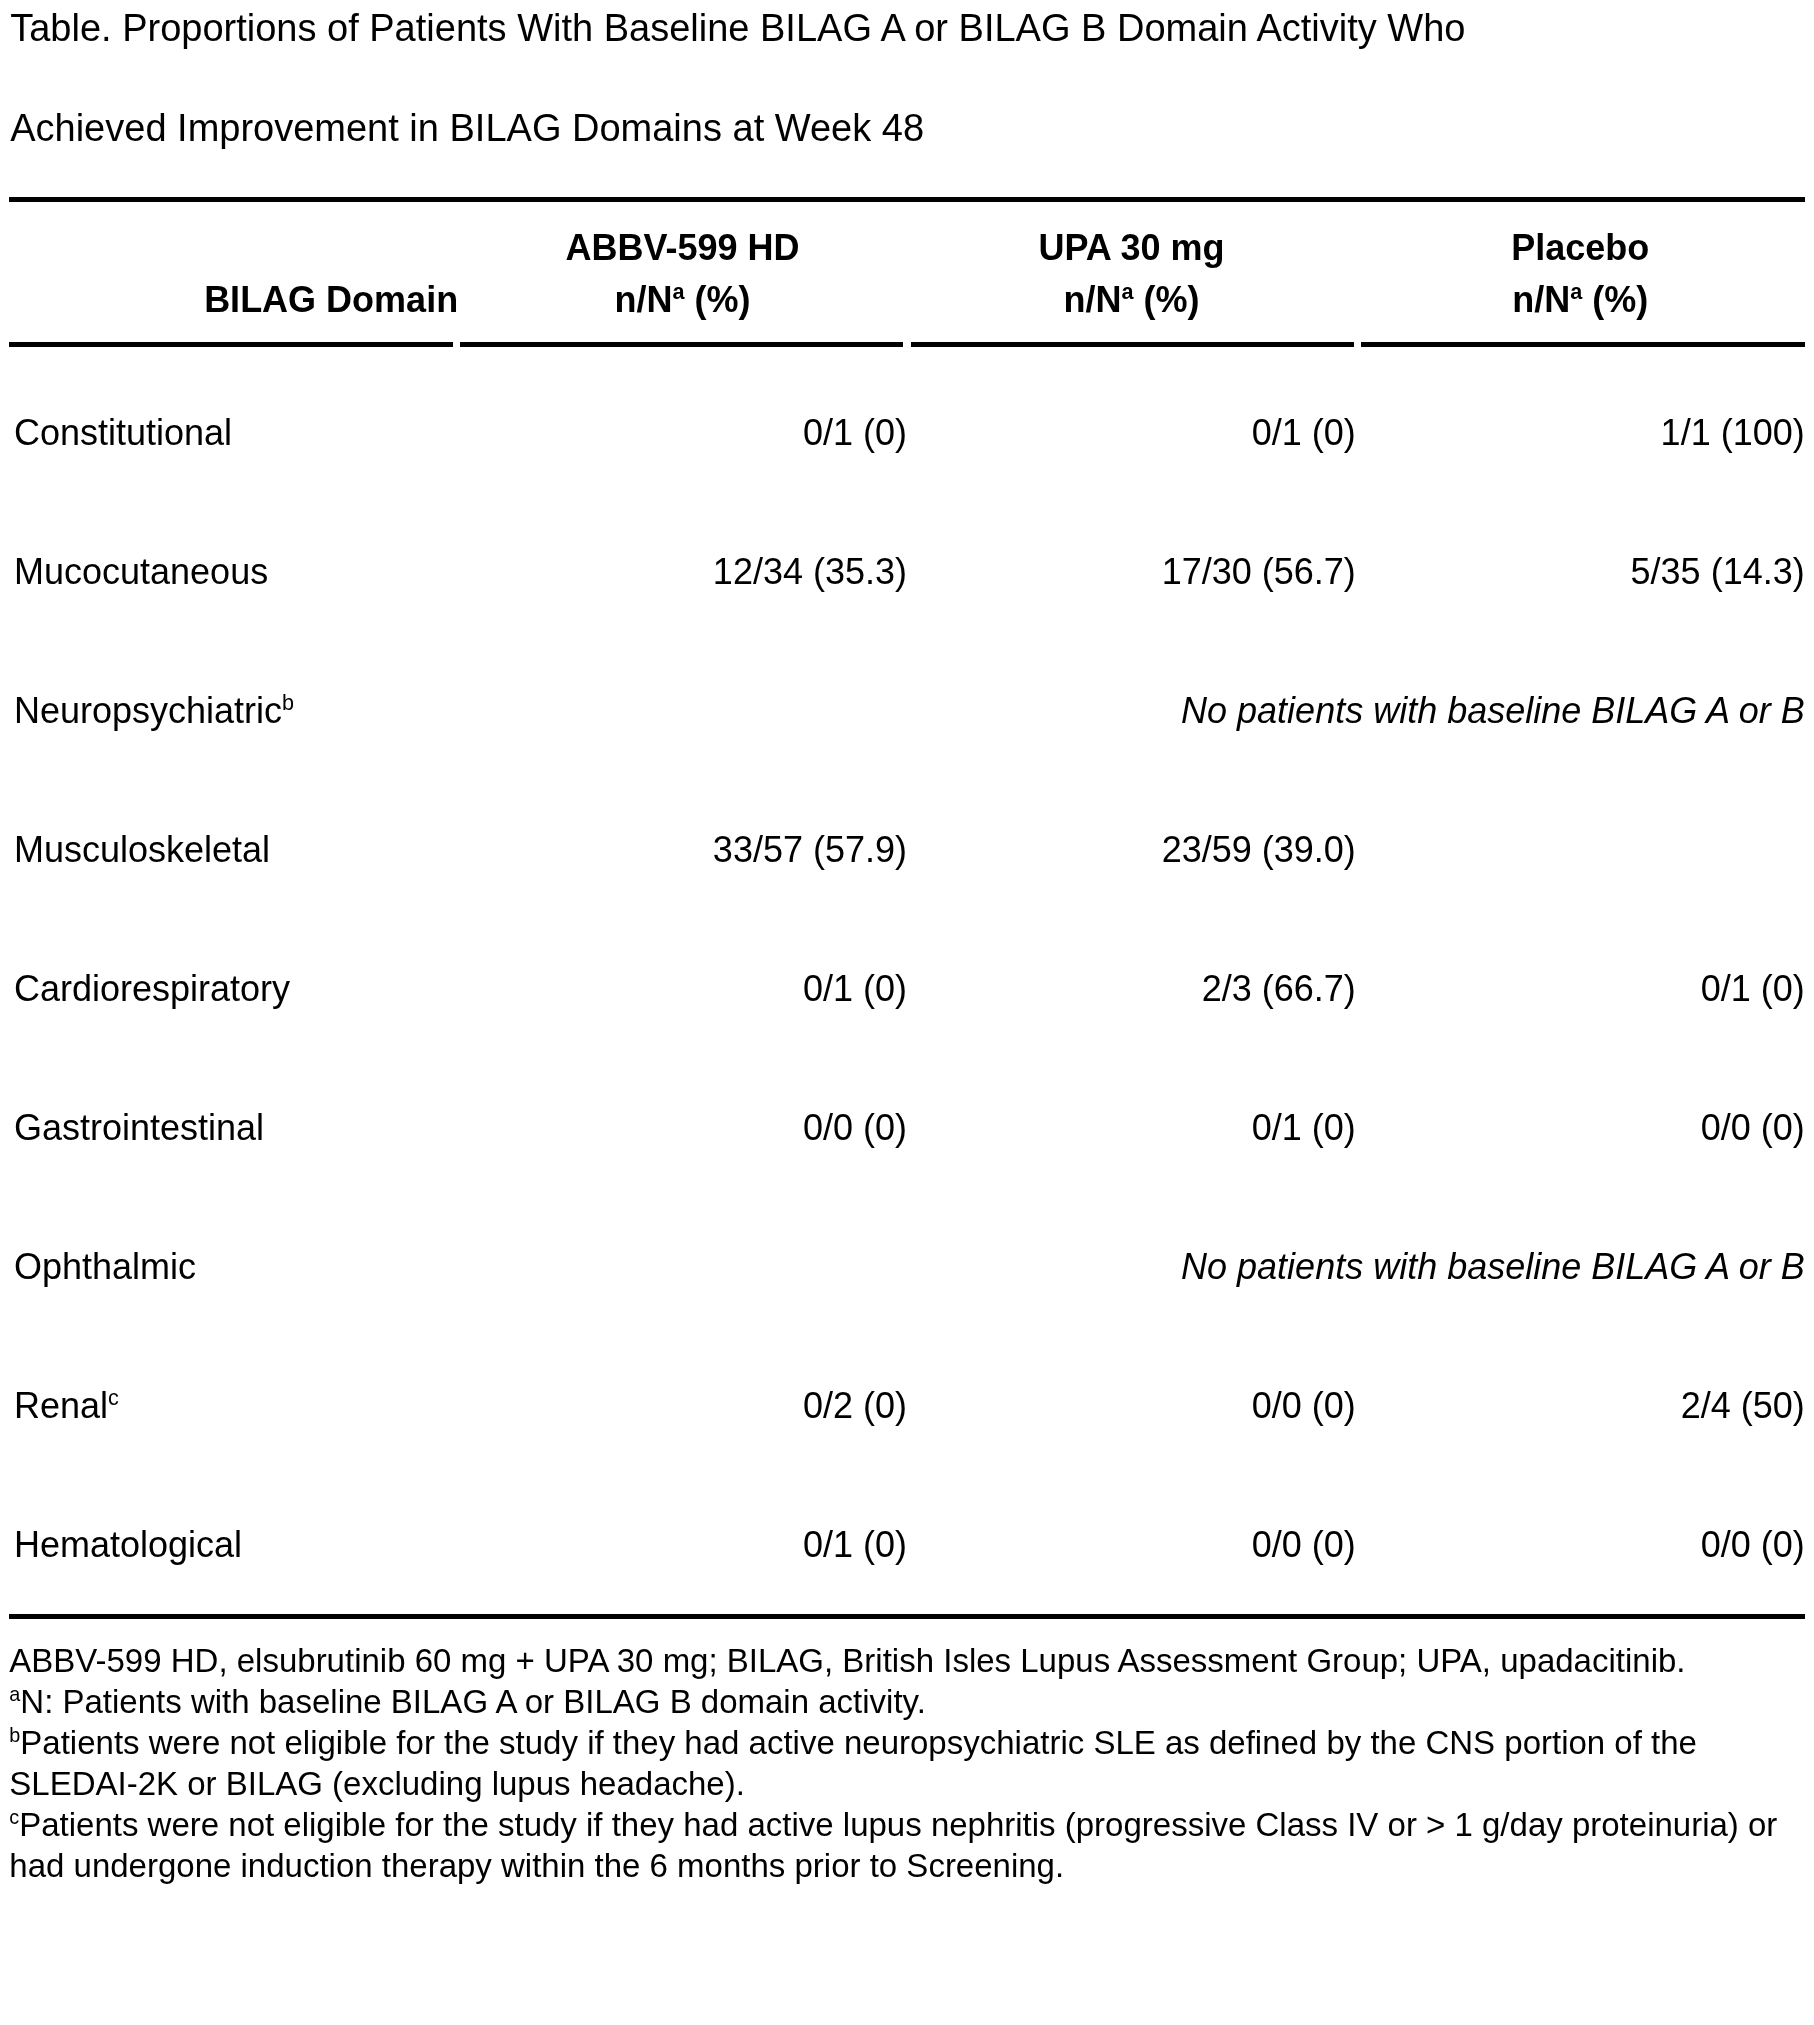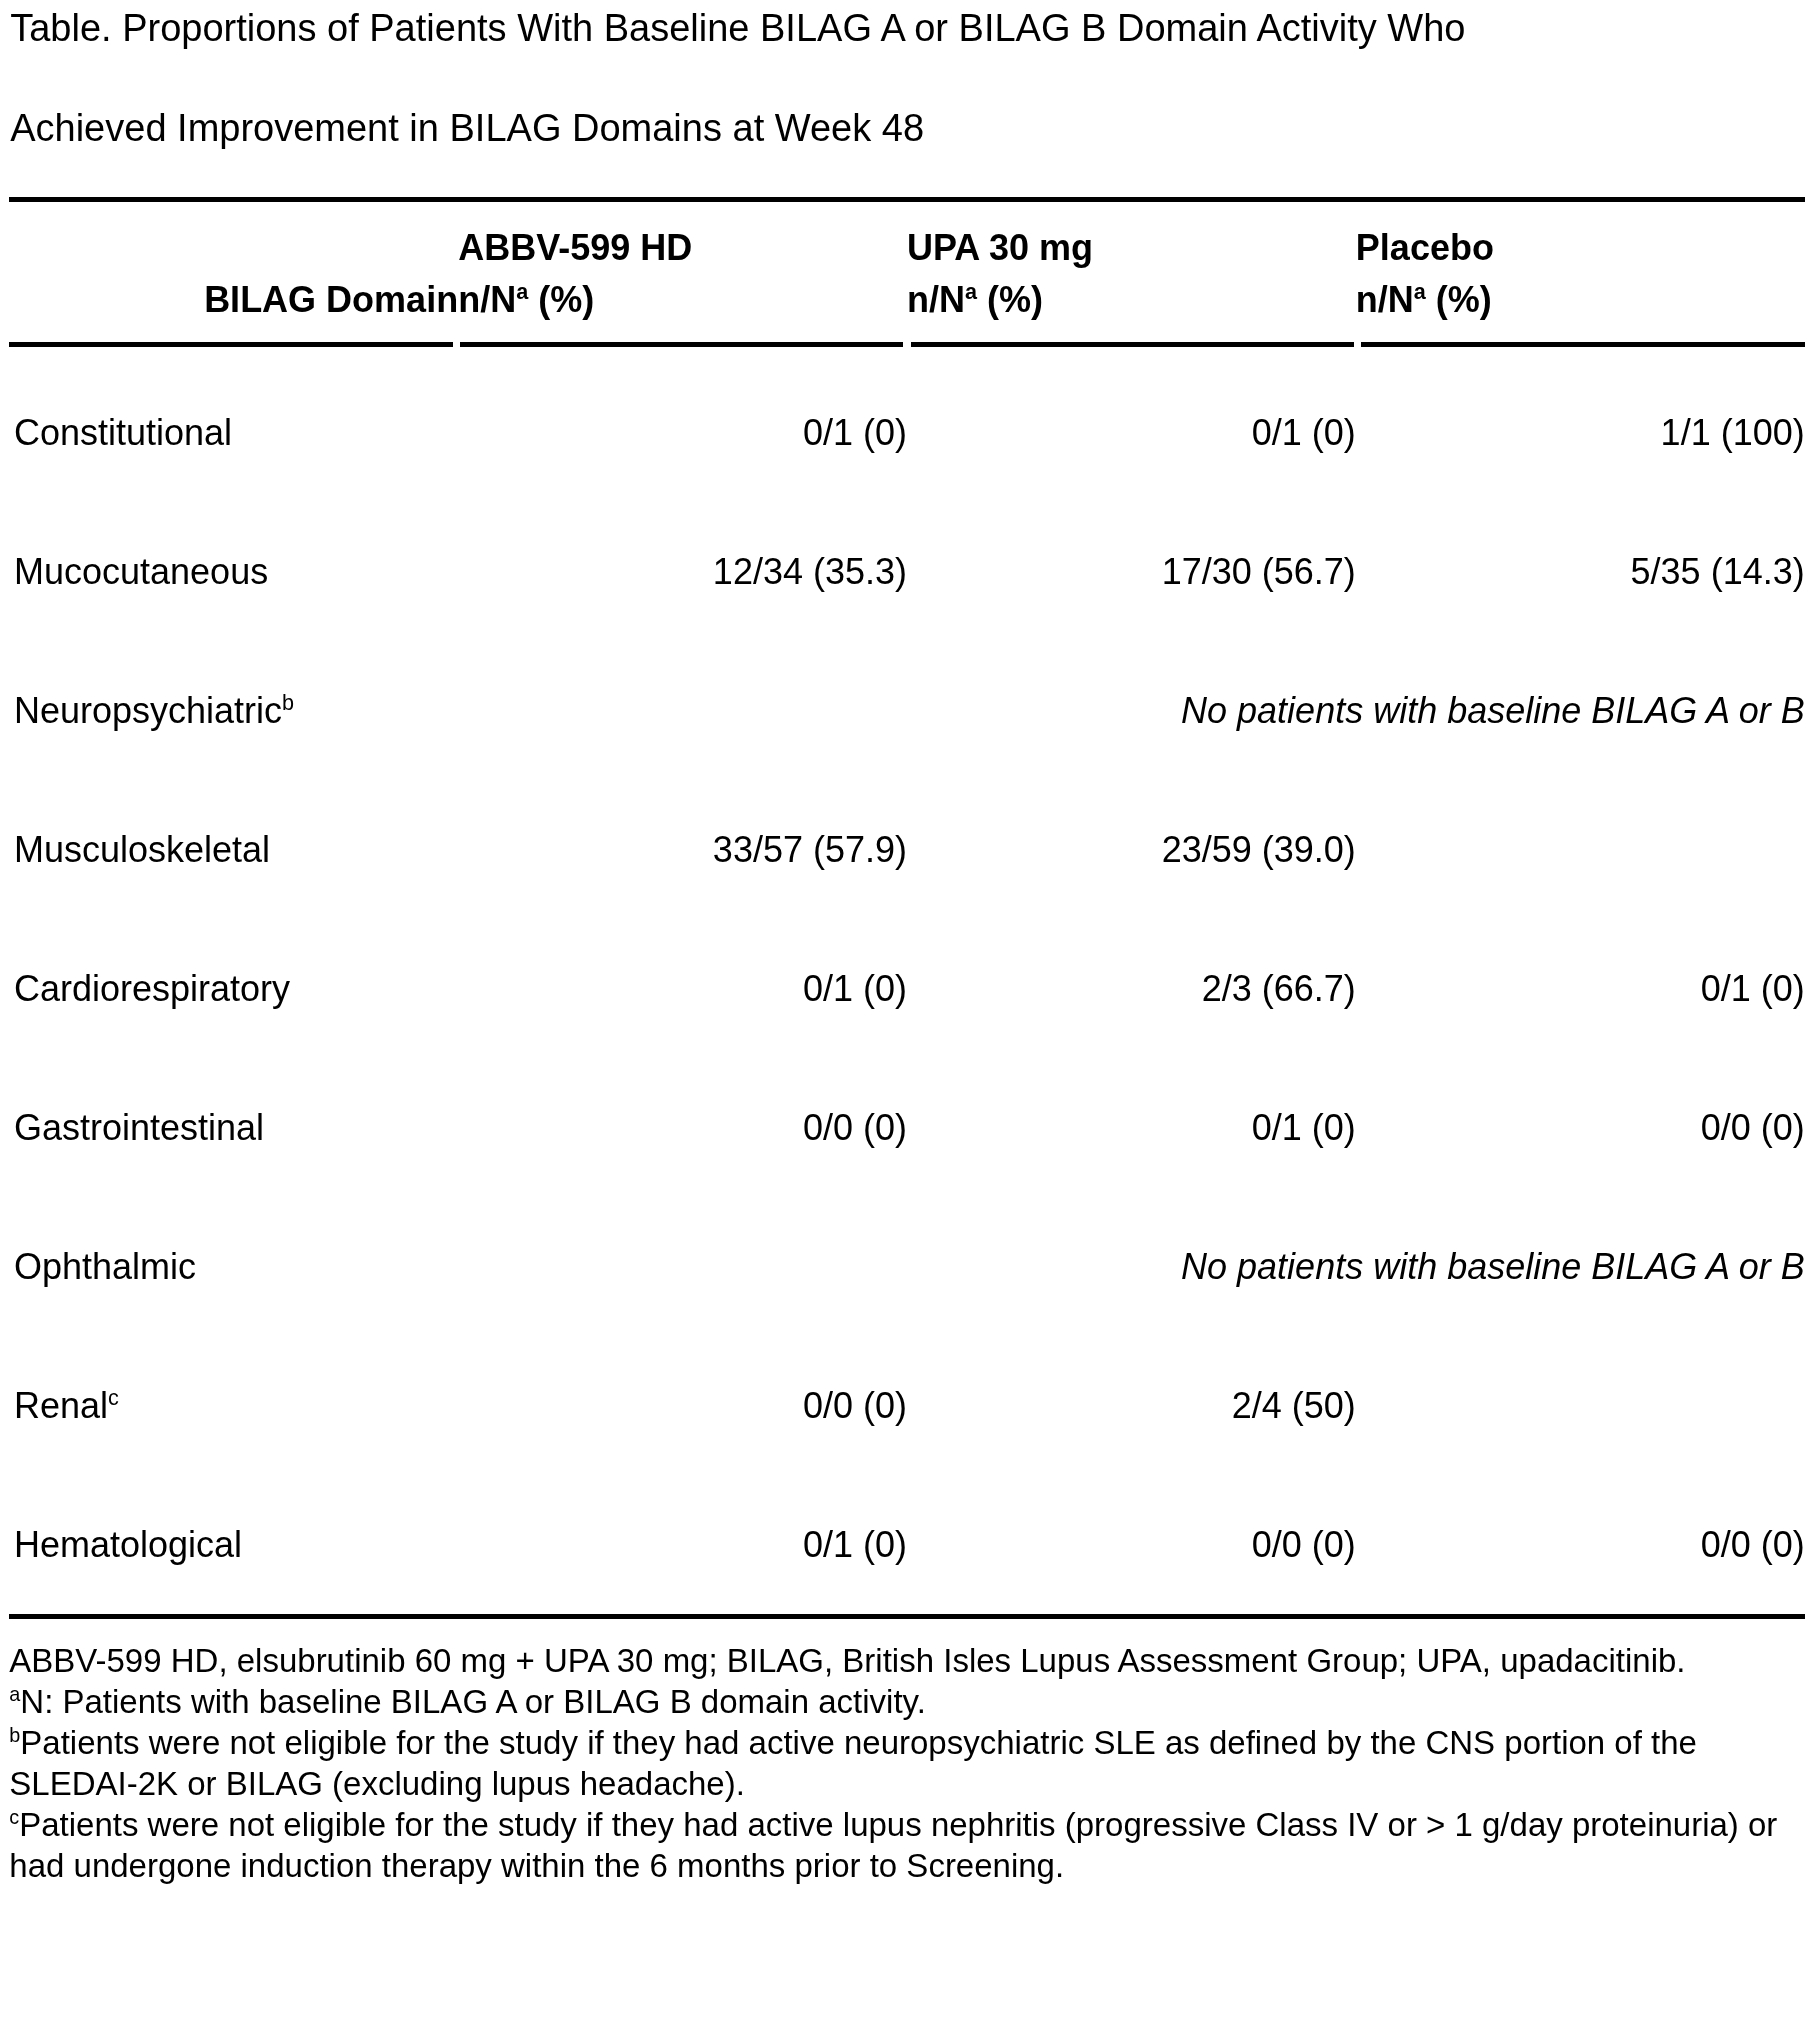--- a/index.html
+++ b/index.html
@@ -31,21 +31,21 @@
 
   
   .thead {
     display: grid;
     grid-template-columns: repeat(4, 1fr);
     height: 140px;
     align-items: end;
     padding-bottom: 16px;
   }
   .th {
-    text-align: left;
+    text-align: center;
     font-size: 36px;
     font-weight: bold;
     line-height: 52px;
   }
   .th-domain { text-align: right; padding-left: 4.7px; }
 
   
   .tbody { padding-top: 16.7px; }
   .trow {
     display: grid;
@@ -151,20 +151,21 @@
       <div class="td">0/0 (0)</div>
     </div>
 
     <div class="trow trow-span">
       <div class="td td-domain">Ophthalmic</div>
       <div class="td td-span">No patients with baseline BILAG A or B</div>
     </div>
 
     <div class="trow">
       <div class="td td-domain"><span>Renal</span><sup>c</sup></div>
+      <div class="td">0/2 (0)</div>
       <div class="td">0/0 (0)</div>
       <div class="td">2/4 (50)</div>
     </div>
 
     <div class="trow">
       <div class="td td-domain">Hematological</div>
       <div class="td">0/1 (0)</div>
       <div class="td">0/0 (0)</div>
       <div class="td">0/0 (0)</div>
     </div>

